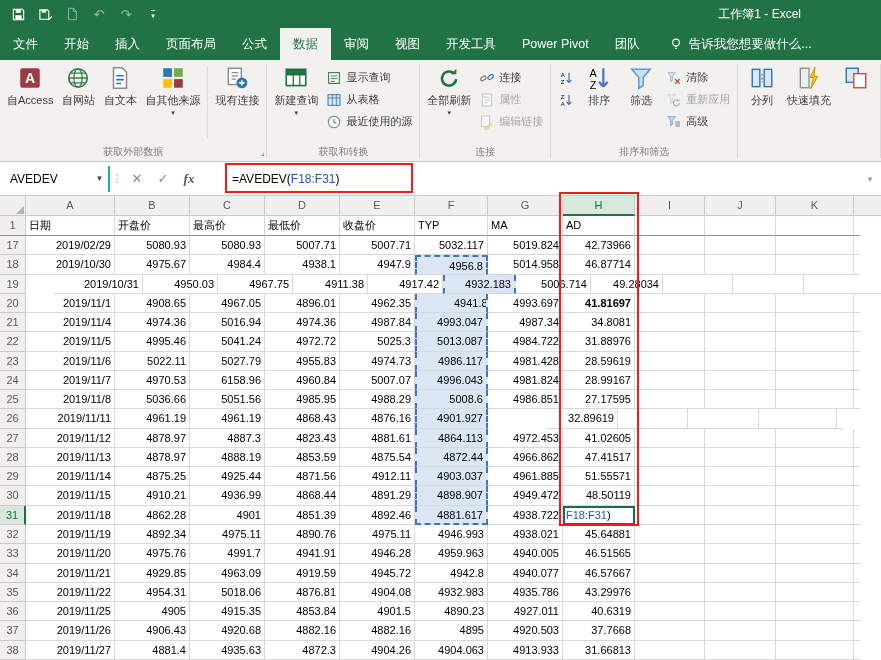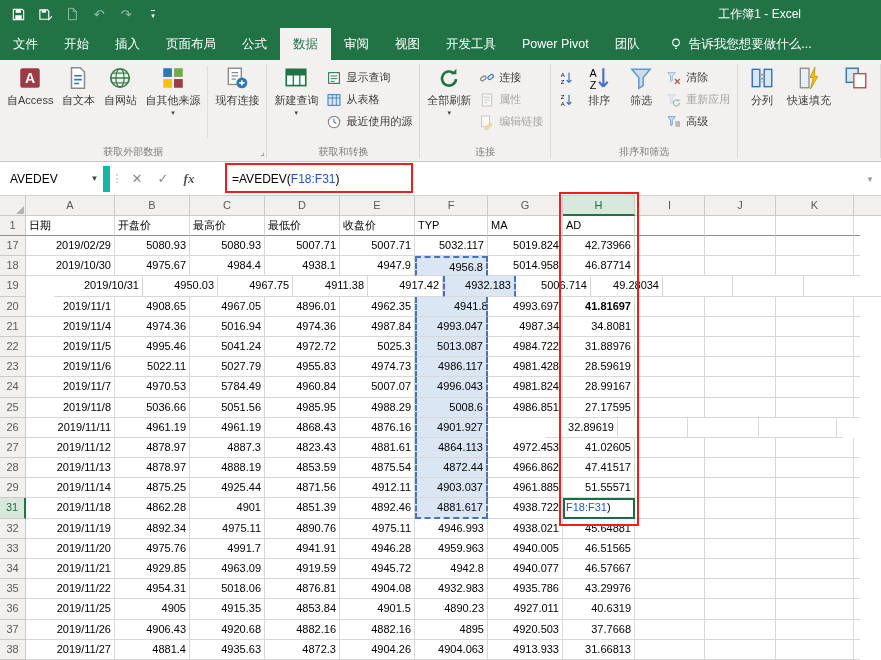--- a/index.html
+++ b/index.html
@@ -37,21 +37,21 @@
   .stack{display:flex;flex-direction:column;gap:1px;padding-top:4px;flex:0 0 auto}
   .smallbtn{display:flex;align-items:center;gap:4px;height:21px;padding:0 4px;font-size:11px;color:#3b3a39;white-space:nowrap}
   .ico{display:inline-block;flex:0 0 auto}
   .ico.big{width:26px;height:26px}
   .ico.small{width:16px;height:16px}
   .disabled .blbl,.smallbtn.disabled{color:#a6a5a4}
   .disabled .ico,.smallbtn.disabled .ico{opacity:.45}
 
   
   .fbar{height:34px;background:#fff;border-bottom:1px solid #cfcecd;display:flex;align-items:center;position:relative}
-  .namebox{width:110px;height:26px;display:flex;align-items:center;padding-left:10px;font-size:12px;color:#000;border-right:7px solid #14b8a6}
+  .namebox{width:110px;height:26px;display:flex;align-items:center;padding-left:10px;font-size:12px;color:#000;border-right:2px solid #14b8a6}
   .nbdd{margin-left:auto;width:17px;text-align:center;font-size:8px;color:#444}
   .fdots{width:14px;text-align:center;color:#a7a6a5;font-size:11px}
   .fbtn{width:26px;height:24px;display:flex;align-items:center;justify-content:center;color:#8a8a8a;font-size:13px}
   .fbtn.fx{font-family:"Liberation Serif","DejaVu Serif",serif;font-style:italic;font-weight:bold;color:#555;font-size:13px}
   .finput{flex:1;display:flex;align-items:center;padding-left:30px;font-size:12px;color:#000;white-space:nowrap}
   .refblue{color:#1d58c2}
   .fexpand{width:22px;text-align:center;color:#9a9998;font-size:9px}
 
   
   .sheet{height:464px;background:#fff;overflow:hidden}
@@ -145,32 +145,32 @@
       <div class="ritems">
         <div class="bigbtn">
           <span class="ico big"><svg viewBox="0 0 24 24" width="100%" height="100%" xmlns="http://www.w3.org/2000/svg">
               <rect x="3" y="3" width="18" height="18" rx="2" fill="#9c3b43"></rect>
               <text x="12" y="17" font-size="13" font-weight="bold" fill="#fff" text-anchor="middle">A</text>
             </svg></span>
           <div class="blbl">自Access</div>
         </div>
         <div class="bigbtn">
           <span class="ico big"><svg viewBox="0 0 24 24" width="100%" height="100%" xmlns="http://www.w3.org/2000/svg">
-              <path d="M6 2.5h8l4 4V21.5H6z" fill="#fff" stroke="#8a8a8a" stroke-width="1.4"></path>
-              <path d="M8.5 10h7M8.5 13.5h7M8.5 17h4.5" stroke="#2e75b6" stroke-width="1.4"></path>
-            </svg></span>
-          <div class="blbl">自文本</div>
-        </div>
-        <div class="bigbtn">
-          <span class="ico big"><svg viewBox="0 0 24 24" width="100%" height="100%" xmlns="http://www.w3.org/2000/svg">
               <circle cx="12" cy="12" r="8.5" fill="#eef4ee" stroke="#3f7d4f" stroke-width="1.6"></circle>
               <ellipse cx="12" cy="12" rx="3.8" ry="8.5" fill="none" stroke="#3f7d4f" stroke-width="1.2"></ellipse>
               <path d="M3.5 12h17M5 7.5h14M5 16.5h14" stroke="#3f7d4f" stroke-width="1.2" fill="none"></path>
             </svg></span>
           <div class="blbl">自网站</div>
+        </div>
+        <div class="bigbtn">
+          <span class="ico big"><svg viewBox="0 0 24 24" width="100%" height="100%" xmlns="http://www.w3.org/2000/svg">
+              <path d="M6 2.5h8l4 4V21.5H6z" fill="#fff" stroke="#8a8a8a" stroke-width="1.4"></path>
+              <path d="M8.5 10h7M8.5 13.5h7M8.5 17h4.5" stroke="#2e75b6" stroke-width="1.4"></path>
+            </svg></span>
+          <div class="blbl">自文本</div>
         </div>
         <div class="bigbtn">
           <span class="ico big"><svg viewBox="0 0 24 24" width="100%" height="100%" xmlns="http://www.w3.org/2000/svg">
               <rect x="3" y="3" width="8" height="8" fill="#2e75b6"></rect>
               <rect x="13" y="3" width="8" height="8" fill="#70ad47"></rect>
               <rect x="3" y="13" width="8" height="8" fill="#ffc000"></rect>
               <rect x="13" y="13" width="8" height="8" fill="#9c3b43"></rect>
             </svg></span>
           <div class="blbl">自其他来源</div>
           <div class="bcaret">▾</div>
@@ -505,21 +505,21 @@
         <div class="cell" style="width: 72px;">28.59619</div>
         <div class="cell" style="width: 70px;"></div>
         <div class="cell" style="width: 71px;"></div>
         <div class="cell" style="width: 78px;"></div>
         <div class="cell colfill"></div>
       </div>
       <div class="shrow">
         <div class="hcell rowhdr">24</div>
         <div class="cell" style="width: 89px;">2019/11/7</div>
         <div class="cell" style="width: 75px;">4970.53</div>
-        <div class="cell" style="width: 75px;">5784.49</div>
+        <div class="cell" style="width: 75px;">6158.96</div>
         <div class="cell" style="width: 75px;">4960.84</div>
         <div class="cell" style="width: 75px;">5007.07</div>
         <div class="cell rhl" style="width: 73px;">4996.043</div>
         <div class="cell" style="width: 75px;">4981.824</div>
         <div class="cell" style="width: 72px;">28.99167</div>
         <div class="cell" style="width: 70px;"></div>
         <div class="cell" style="width: 71px;"></div>
         <div class="cell" style="width: 78px;"></div>
         <div class="cell colfill"></div>
       </div>
@@ -592,20 +592,35 @@
         <div class="cell" style="width: 75px;">4912.11</div>
         <div class="cell rhl" style="width: 73px;">4903.037</div>
         <div class="cell" style="width: 75px;">4961.885</div>
         <div class="cell" style="width: 72px;">51.55571</div>
         <div class="cell" style="width: 70px;"></div>
         <div class="cell" style="width: 71px;"></div>
         <div class="cell" style="width: 78px;"></div>
         <div class="cell colfill"></div>
       </div>
       <div class="shrow">
+        <div class="hcell rowhdr">30</div>
+        <div class="cell" style="width: 89px;">2019/11/15</div>
+        <div class="cell" style="width: 75px;">4910.21</div>
+        <div class="cell" style="width: 75px;">4936.99</div>
+        <div class="cell" style="width: 75px;">4868.44</div>
+        <div class="cell" style="width: 75px;">4891.29</div>
+        <div class="cell rhl" style="width: 73px;">4898.907</div>
+        <div class="cell" style="width: 75px;">4949.472</div>
+        <div class="cell" style="width: 72px;">48.50119</div>
+        <div class="cell" style="width: 70px;"></div>
+        <div class="cell" style="width: 71px;"></div>
+        <div class="cell" style="width: 78px;"></div>
+        <div class="cell colfill"></div>
+      </div>
+      <div class="shrow">
         <div class="hcell rowhdr selhdr-row">31</div>
         <div class="cell" style="width: 89px;">2019/11/18</div>
         <div class="cell" style="width: 75px;">4862.28</div>
         <div class="cell" style="width: 75px;">4901</div>
         <div class="cell" style="width: 75px;">4851.39</div>
         <div class="cell" style="width: 75px;">4892.46</div>
         <div class="cell rhl rhl-b" style="width: 73px;">4881.617</div>
         <div class="cell" style="width: 75px;">4938.722</div>
         <div class="cell editcell" style="width: 72px;"><span class="refblue">F18:F31</span><span>)</span></div>
         <div class="cell" style="width: 70px;"></div>

